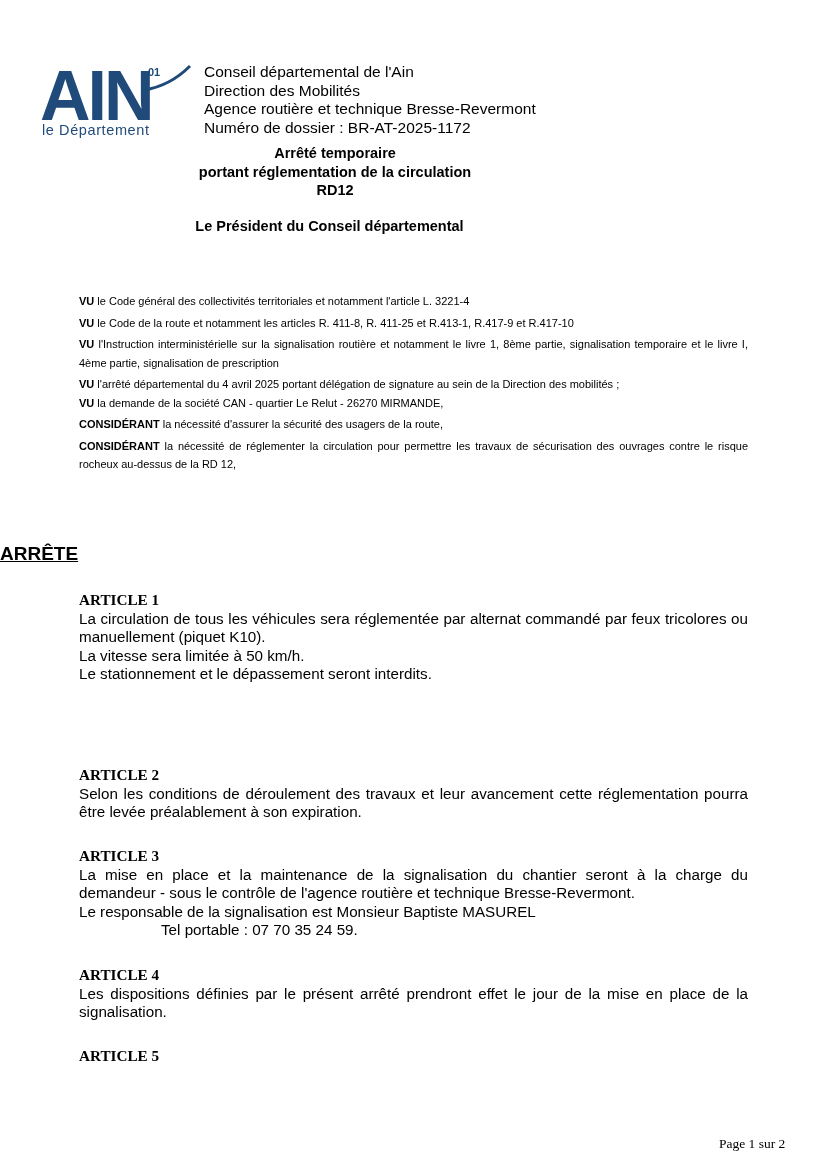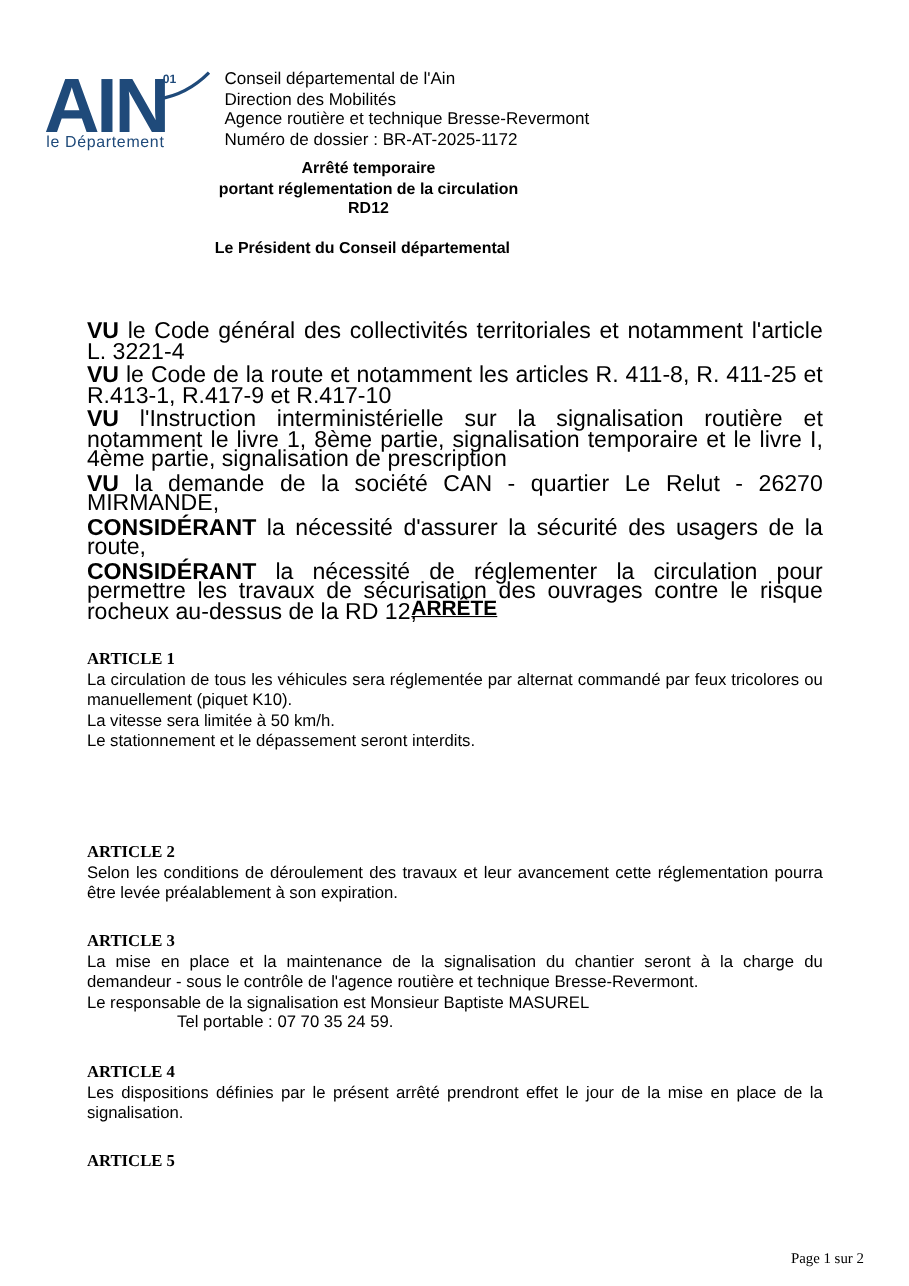--- a/index.html
+++ b/index.html
@@ -11,25 +11,25 @@
   .logo .dept { position: absolute; left: 2px; top: 58px; font-size: 14.5px; color: #1f4a7a;
                 letter-spacing: 0.6px; white-space: nowrap; }
   .logo .num { position: absolute; left: 108px; top: 2px; font-size: 11px; font-weight: bold; color: #1f4a7a; }
   .logo svg { position: absolute; left: 100px; top: 0; }
   .header-lines { position: absolute; left: 204px; top: 63px; font-size: 15.5px; line-height: 18.5px; }
   .title-block { position: absolute; left: 0; width: 668px; top: 144px; text-align: center;
                  font-weight: bold; font-size: 14.5px; line-height: 18.5px; padding-left: 0; }
   .title-block div { margin-left: 2px; }
   .president { position: absolute; left: 0; width: 659px; top: 218px; text-align: center;
                font-weight: bold; font-size: 14.5px; padding-left: 0; }
-  .body { position: absolute; left: 79px; width: 669px; font-size: 21px; line-height: 18.5px; text-align: justify; }
+  .body { position: absolute; left: 79px; width: 669px; font-size: 11px; line-height: 18.5px; text-align: justify; }
   .vu { top: 292px; }
   .vu p { margin: 0 0 3px 0; }
   .vu b { font-weight: bold; }
-  .arrete { position: absolute; left: 0; width: 826px; top: 543px; text-align: center;
+  .arrete { position: absolute; left: 0; width: 826px; top: 543px; 
             font-weight: bold; font-size: 19px; text-decoration: underline; }
   .article { position: absolute; left: 79px; width: 669px; font-size: 15.2px; line-height: 18.5px; text-align: justify; }
   .article h3 { margin: 0; font-size: 15.2px; font-weight: bold; line-height: 18.5px; font-family: Liberation Serif, serif; }
   .article p { margin: 0; }
   .article .indent { padding-left: 82px; }
   .footer { position: absolute; left: 719px; top: 1136px; font-family: "Liberation Serif", serif; font-size: 13.5px; }
 </style>
 </head>
 <body>
 
@@ -54,20 +54,21 @@
   <div>portant réglementation de la circulation</div>
   <div>RD12</div>
 </div>
 
 <div class="president">Le Président du Conseil départemental</div>
 
 <div class="body vu">
   <p><b>VU</b><span> le Code général des collectivités territoriales et notamment l'article L. 3221-4</span></p>
   <p><b>VU</b><span> le Code de la route et notamment les articles R. 411-8, R. 411-25 et R.413-1, R.417-9 et R.417-10</span></p>
   <p><b>VU</b><span> l'Instruction interministérielle sur la signalisation routière et notamment le livre 1, 8ème partie, signalisation temporaire et le livre I, 4ème partie, signalisation de prescription</span></p>
+  <p style="margin-bottom:0"><b>VU</b><span> l'arrêté départemental du 4 avril 2025 portant délégation de signature au sein de la Direction des mobilités ;</span></p>
   <p><b>VU</b><span> la demande de la société CAN - quartier Le Relut - 26270 MIRMANDE,</span></p>
   <p><b>CONSIDÉRANT</b><span> la nécessité d'assurer la sécurité des usagers de la route,</span></p>
   <p><b>CONSIDÉRANT</b><span> la nécessité de réglementer la circulation pour permettre les travaux de sécurisation des ouvrages contre le risque rocheux au-dessus de la RD 12,</span></p>
 </div>
 
 <div class="arrete">ARRÊTE</div>
 
 <div class="article" style="top:591px">
   <h3>ARTICLE 1</h3>
   <p>La circulation de tous les véhicules sera réglementée par alternat commandé par feux tricolores ou manuellement (piquet K10).</p>

